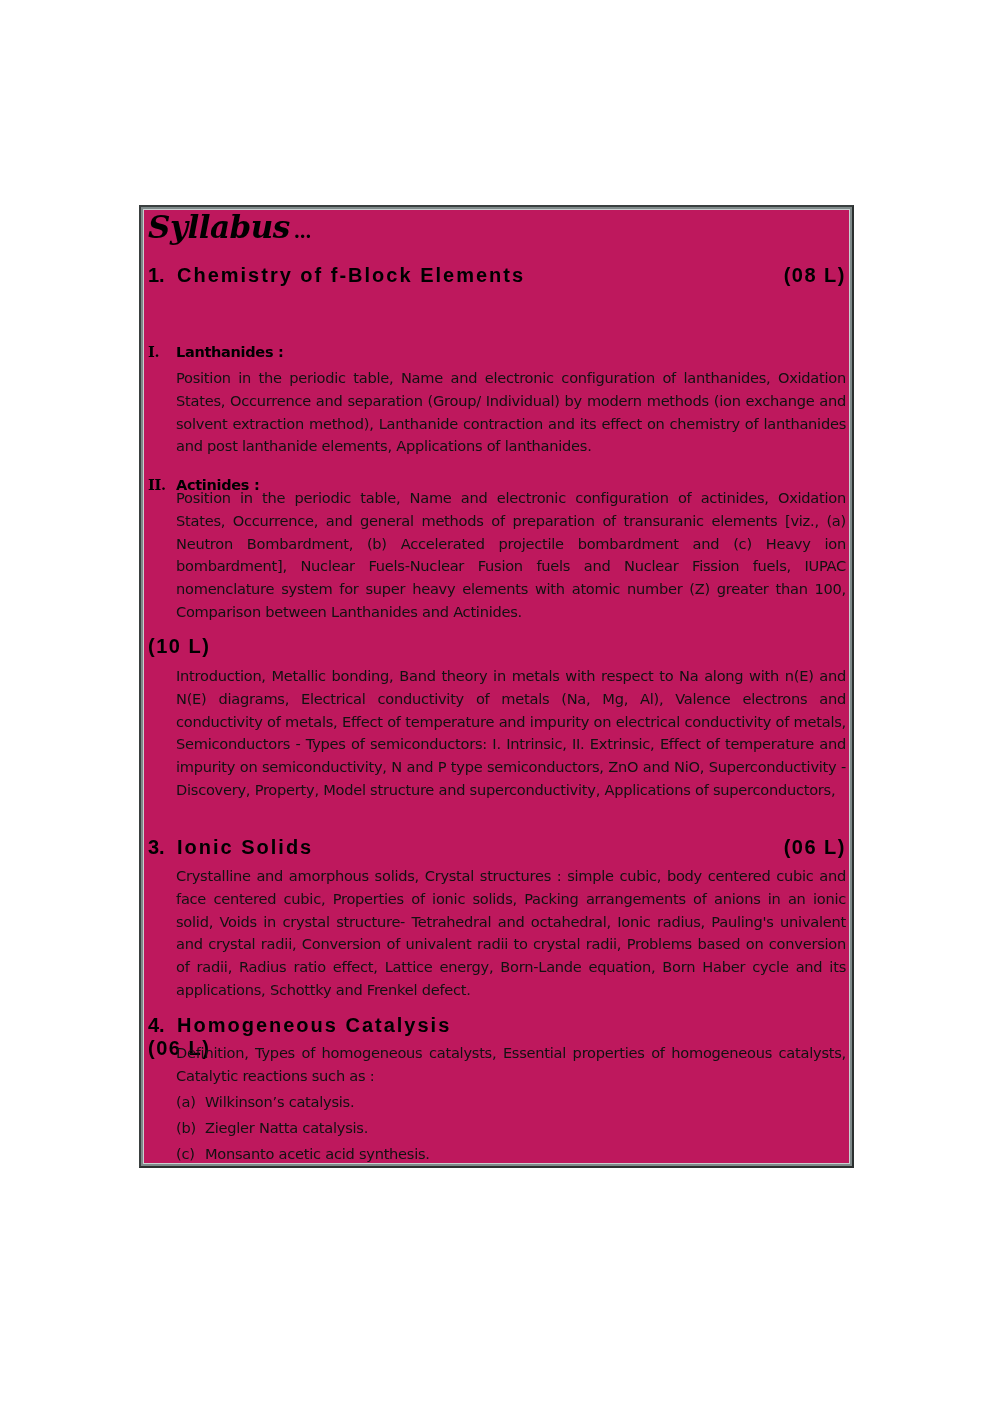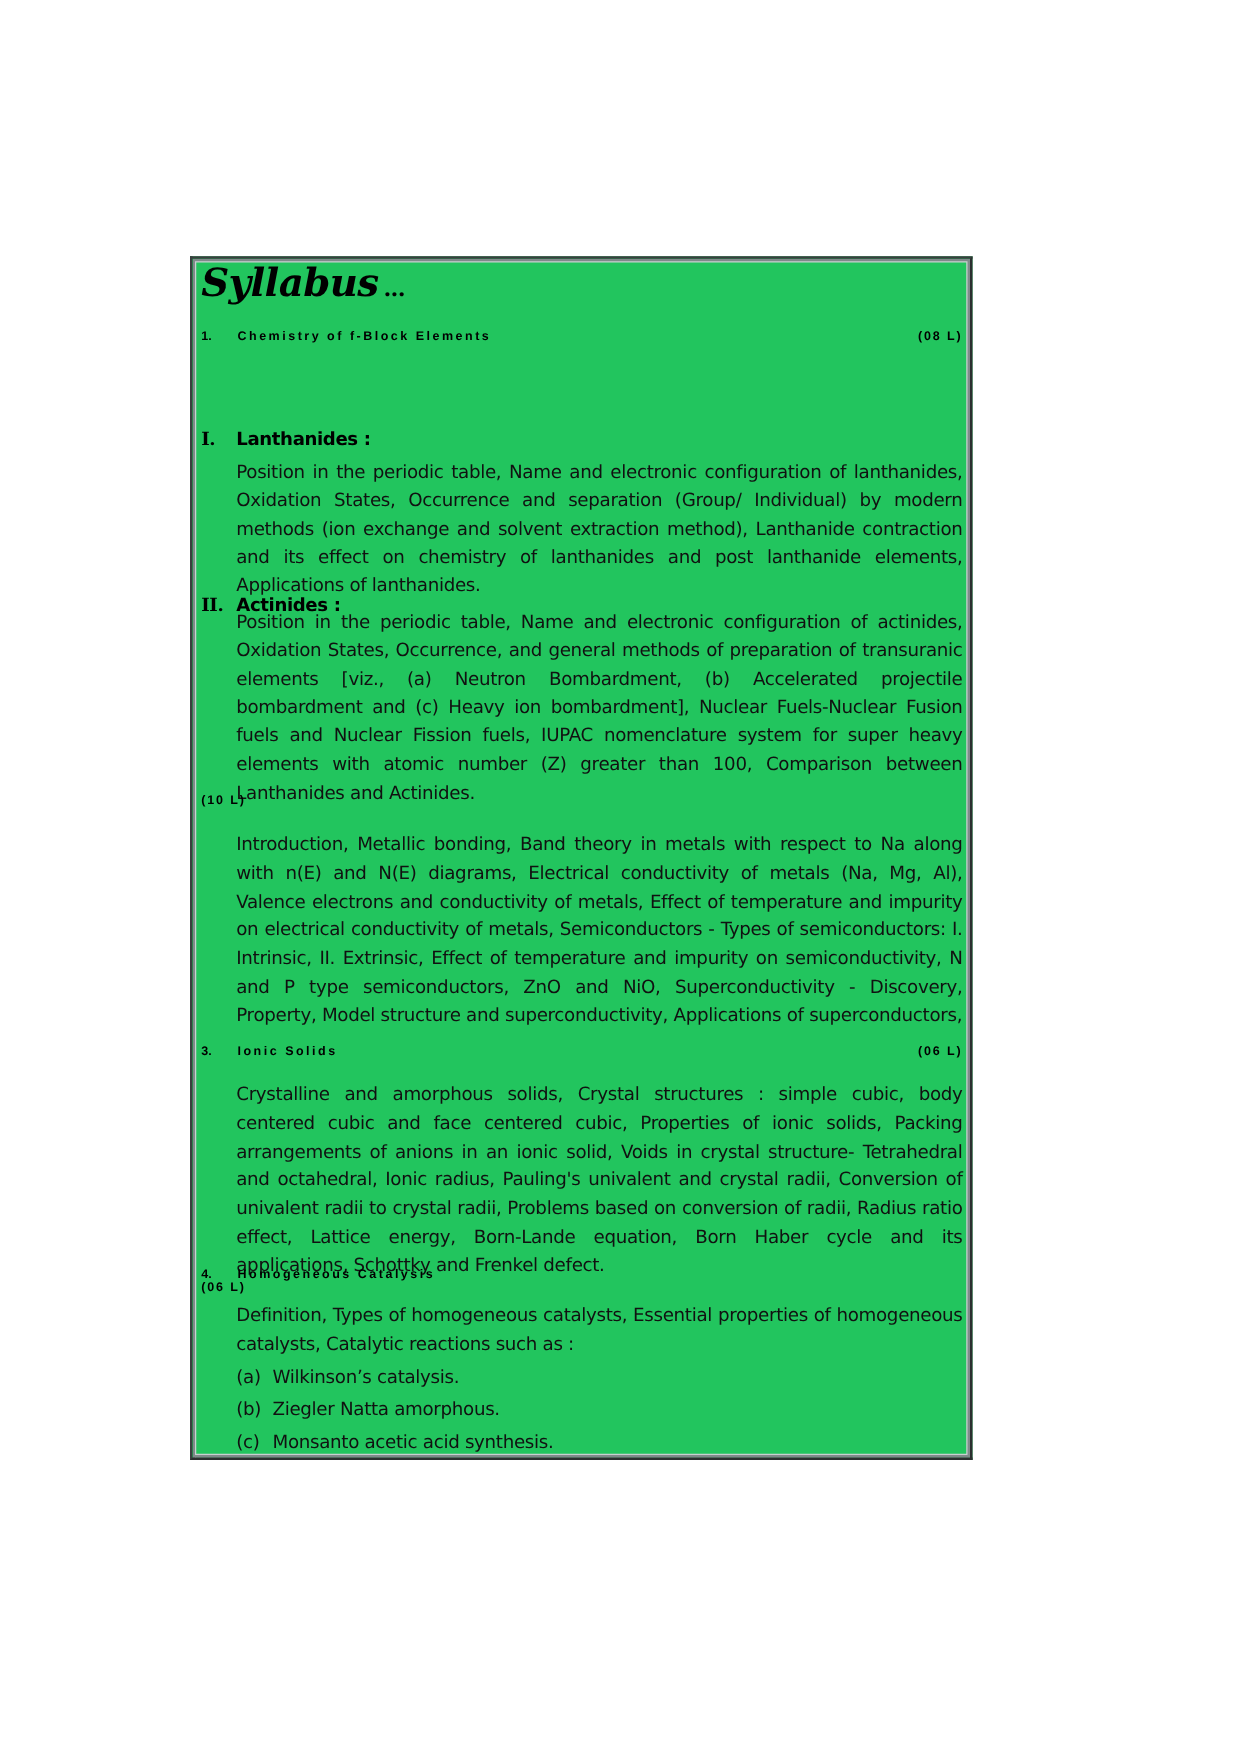--- a/index.html
+++ b/index.html
@@ -1,38 +1,38 @@
 <!DOCTYPE html>
 <html><head>
 <meta charset="utf-8">
 <style>
   html, body { margin: 0; padding: 0; background: #ffffff; }
   body { width: 992px; height: 1403px; position: relative; overflow: hidden; }
   .box {
     position: absolute;
-    left: 152px; top: 205px;
-    width: 626px; height: 963px;
+    left: 139px; top: 205px;
+    width: 715px; height: 963px;
     box-sizing: border-box;
     border-top: 2px solid #3a3f3f;
     border-left: 2px solid #3a3f3f;
     border-right: 2px solid #2b2f2f;
     border-bottom: 2px solid #2b2f2f;
     box-shadow: inset 2px 2px 0 #7f8a8a, inset -2px -2px 0 #7f8a8a, inset 3px 3px 0 #c9d0d0, inset -3px -3px 0 #c9d0d0;
-    background: #22c55e;
+    background: #be185d;
   }
   .title {
     position: absolute; left: 7px; top: 2px;
     font-family: "DejaVu Serif", serif; font-style: italic; font-weight: bold;
     font-size: 31px; color: #000; letter-spacing: -0.5px;
   }
   .title .dots { font-size: 18px; font-style: normal; margin-left: 4px; }
   .sec-head {
     position: absolute; left: 7px; right: 6px;
     font-family: "Liberation Sans", sans-serif; font-weight: bold;
-    font-size: 10px; color: #000; letter-spacing: 2px;
+    font-size: 20px; color: #000; letter-spacing: 2px;
     display: flex; justify-content: space-between; white-space: nowrap;
   }
   .sec-head .num { display: inline-block; width: 29px; letter-spacing: 0; }
   .sec-head .hrs { letter-spacing: 1.5px; }
   .para {
     position: absolute; left: 35px; right: 6px;
     font-family: "DejaVu Sans", sans-serif; font-size: 14.6px; line-height: 22.8px;
     color: #111; text-align: justify; text-align-last: left;
     letter-spacing: -0.25px;
   }
@@ -81,15 +81,15 @@
   </div>
   <div class="para" style="top:658px;">Crystalline and amorphous solids, Crystal structures : simple cubic, body centered cubic and face centered cubic, Properties of ionic solids, Packing arrangements of anions in an ionic solid, Voids in crystal structure- Tetrahedral and octahedral, Ionic radius, Pauling's univalent and crystal radii, Conversion of univalent radii to crystal radii, Problems based on conversion of radii, Radius ratio effect, Lattice energy, Born-Lande equation, Born Haber cycle and its applications, Schottky and Frenkel defect.</div>
 
   <div class="sec-head" style="top:807px;flex-direction:column;">
     <span><span class="num">4.</span><span>Homogeneous Catalysis</span></span>
     <span class="hrs">(06 L)</span>
   </div>
   <div class="para" style="top:835px;">Definition, Types of homogeneous catalysts, Essential properties of homogeneous catalysts, Catalytic reactions such as :</div>
 
   <div class="item" style="top:886px;"><span class="lbl">(a)</span><span>Wilkinson’s catalysis.</span></div>
-  <div class="item" style="top:912px;"><span class="lbl">(b)</span><span>Ziegler Natta amorphous.</span></div>
+  <div class="item" style="top:912px;"><span class="lbl">(b)</span><span>Ziegler Natta catalysis.</span></div>
   <div class="item" style="top:938px;"><span class="lbl">(c)</span><span>Monsanto acetic acid synthesis.</span></div>
 </div>
 
 </body></html>

